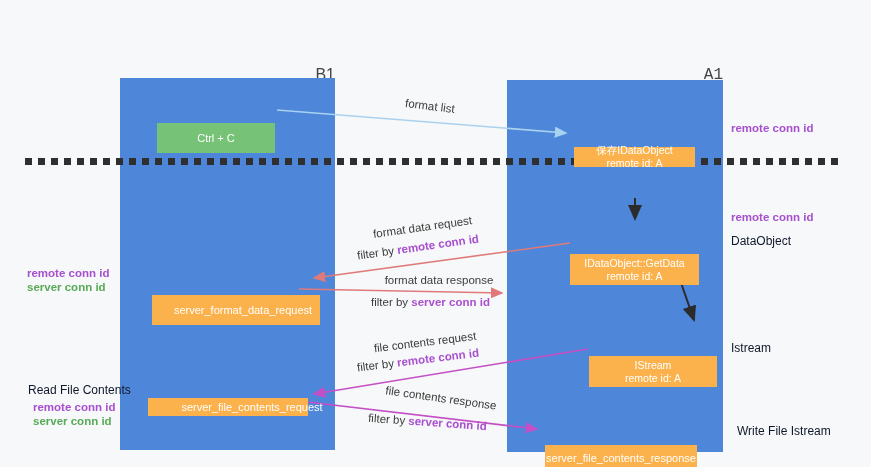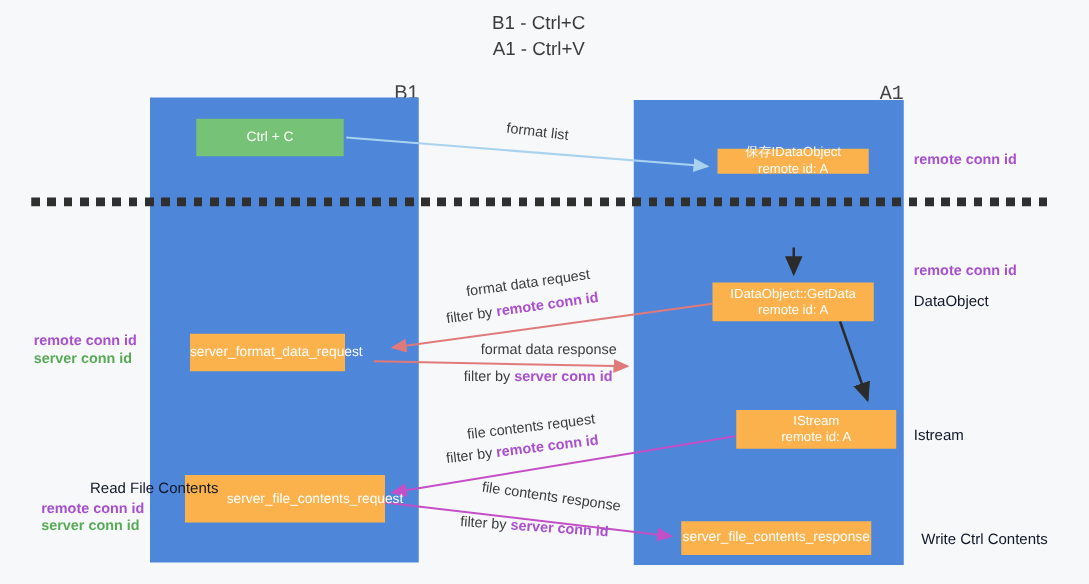--- a/index.html
+++ b/index.html
@@ -44,20 +44,21 @@
   .node {
     position: absolute;
     display: flex;
     flex-direction: column;
     align-items: center;
     justify-content: center;
     color: #fff;
     font-size: 11px;
     text-align: center;
     line-height: 13px;
+    margin-top: 28px;
   }
   .node.green  { background: #76c276; }
   .node.orange { background: #fcb24c; }
   .node .l2 { font-size: 10.5px; }
   .side-label {
     position: absolute;
     font-size: 12px;
     color: #0f172a;
     white-space: nowrap;
   }
@@ -71,24 +72,20 @@
     white-space: nowrap;
   }
   .anno .conn { font-weight: bold; color: #a94fd0; }
   .arrows { position: absolute; left: 0; top: 0; width: 871px; height: 467px; pointer-events: none; }
 </style>
 </head>
 <body>
 
 <div class="canvas">
 
-  <div class="title">
-    <div>B1 - Ctrl+C</div>
-    <div>A1 - Ctrl+V</div>
-  </div>
 
   <div class="col-header" style="left:120px; top:51px; width:215px;">
     <div>B1</div>
     <div>connection</div>
   </div>
   <div class="col-header" style="left:507px; top:51px; width:216px;font-family:Liberation Mono, monospace;">
     <div>A1</div>
     <div>remote</div>
   </div>
 
@@ -129,31 +126,31 @@
     <span class="l2">保存IDataObject</span>
     <span class="l2">remote id: A</span>
   </div>
 
 
   <div class="node orange" style="left:570px; top:226px; width:129px; height:31px;">
     <span class="l2">IDataObject::GetData</span>
     <span class="l2">remote id: A</span>
   </div>
 
-  <div class="node orange" style="left:152px; top:267px; width:124px; height:30px;padding-left:14px;">
+  <div class="node orange" style="left:152px; top:267px; width:168px; height:30px;padding-left:14px;">
     <span>server_format_data_request</span>
   </div>
 
 
   <div class="node orange" style="left:589px; top:328px; width:128px; height:31px;">
     <span class="l2">IStream</span>
     <span class="l2">remote id: A</span>
   </div>
 
-  <div class="node orange" style="left:148px; top:380px; width:160px; height:38px;padding-left:48px;">
+  <div class="node orange" style="left:148px; top:370px; width:160px; height:18px;padding-left:48px;">
     <span>server_file_contents_request</span>
   </div>
 
   <div class="node orange" style="left:545px; top:417px; width:152px; height:27px;">
     <span>server_file_contents_response</span>
   </div>
 
   <div class="anno" style="left:355px; top:100px; width:150px; transform:rotate(7deg);">format list</div>
 
   <div class="anno" style="left:340px; top:221px; width:165px; transform:rotate(-8deg);">format data request</div>
@@ -173,21 +170,21 @@
 
   <div class="anno" style="left:352px; top:392px; width:178px; transform:rotate(8deg);">file contents response</div>
   <div class="anno" style="left:340px; top:416px; width:175px; transform:rotate(4deg);">
     <span>filter by </span><span class="conn">server conn id</span>
   </div>
 
   <div class="side-label purple-bold" style="left:731px; top:122px;">remote conn id</div>
   <div class="side-label purple-bold" style="left:731px; top:211px;">remote conn id</div>
   <div class="side-label" style="left:731px; top:234px;">DataObject</div>
   <div class="side-label" style="left:731px; top:341px;">Istream</div>
-  <div class="side-label" style="left:737px; top:424px;">Write Ctrl Contents</div>
+  <div class="side-label" style="left:737px; top:424px;">Write File Istream</div>
 
   <div class="side-label purple-bold" style="left:27px; top:267px;">remote conn id</div>
   <div class="side-label green-bold" style="left:27px; top:281px;">server conn id</div>
-  <div class="side-label" style="left:28px; top:383px;margin-left:44px;">Read File Contents</div>
+  <div class="side-label" style="left:28px; top:383px;">Read File Contents</div>
   <div class="side-label purple-bold" style="left:33px; top:401px;">remote conn id</div>
   <div class="side-label green-bold" style="left:33px; top:415px;">server conn id</div>
 
 </div>
 
 </body></html>

